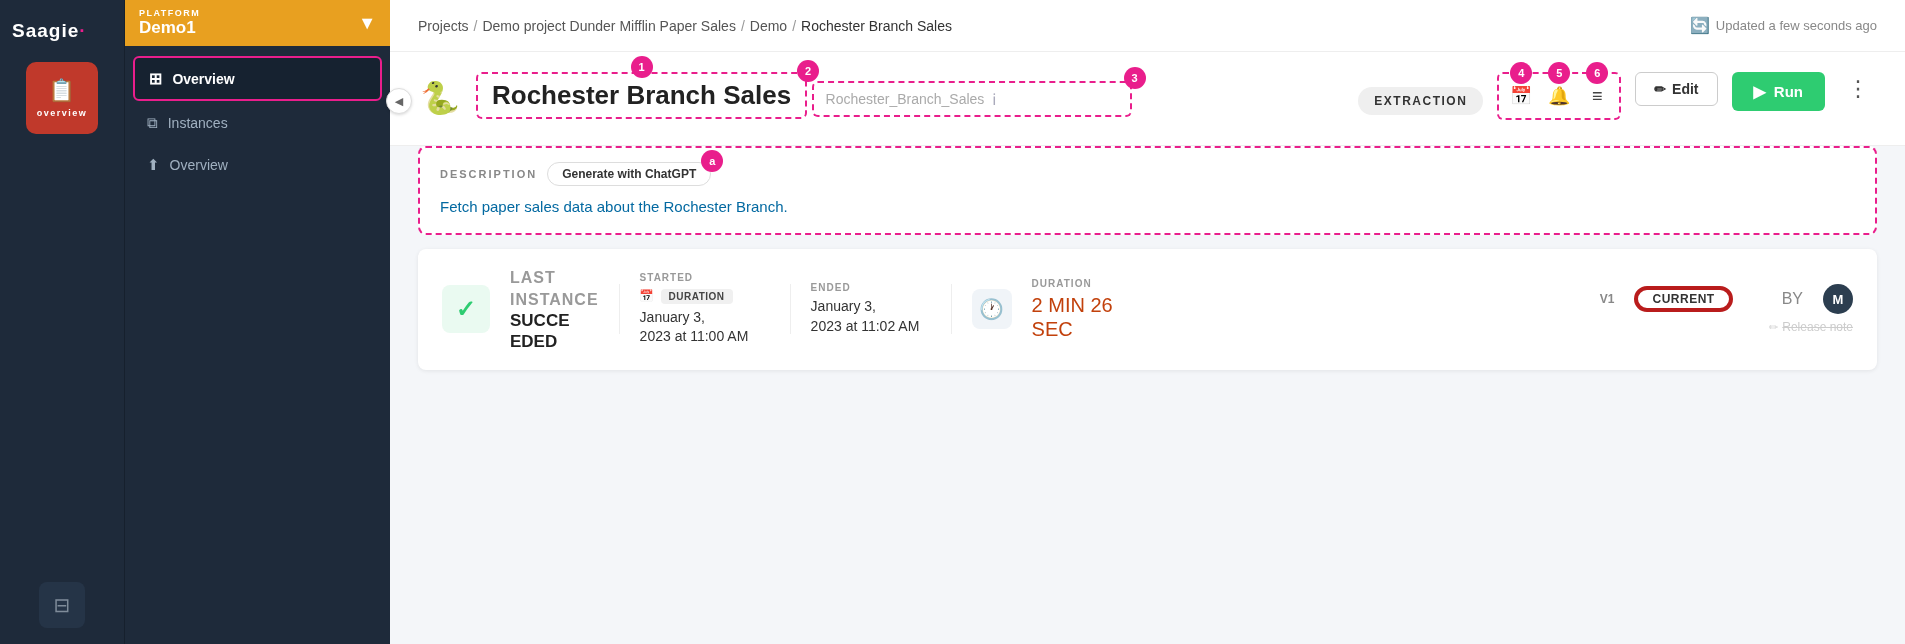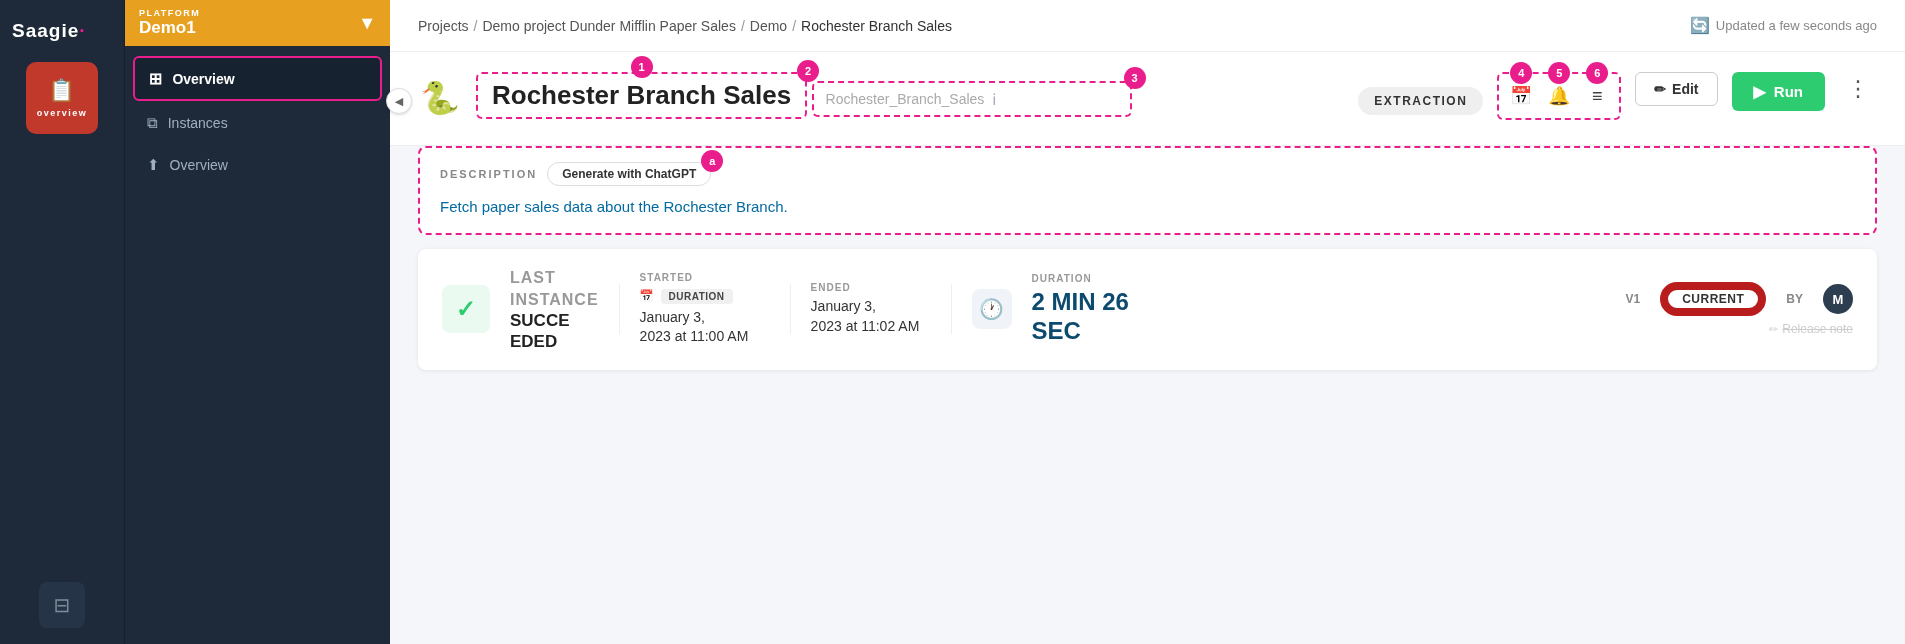--- a/index.html
+++ b/index.html
@@ -200,30 +200,30 @@
       <div style="font-size:10px; color:#999; text-transform:uppercase; letter-spacing:1px; font-weight:600; margin-bottom:4px;">ENDED</div>
       <div style="font-size:14px; color:#333; font-weight:500; line-height:1.4;">January 3,<br>2023 at 11:02 AM</div>
     </div>
 
     <div style="width:1px; height:50px; background:#eee; flex-shrink:0;"></div>
 
     <div style="width:40px; height:40px; background:#f0f4f8; border-radius:8px; display:flex; align-items:center; justify-content:center; font-size:20px; cursor:pointer; flex-shrink:0;">🕐</div>
 
     <div style="min-width:100px;">
       <div style="font-size:10px; color:#999; text-transform:uppercase; letter-spacing:1px; font-weight:600; margin-bottom:4px;">DURATION</div>
-      <div style="font-size:24px; font-weight:700; color:#0c4a6e; line-height:1.2;">2 MIN 26<br>SEC</div>
+      <div style="font-size:20px; font-weight:400; color:#c2410c; line-height:1.2;">2 MIN 26<br>SEC</div>
     </div>
 
     <div style="flex:1;"></div>
 
     <div style="display:flex; flex-direction:column; gap:6px; align-items:flex-end; flex-shrink:0;">
       <div style="display:flex; align-items:center; gap:20px;">
         <span style="font-size:12px; color:#888; font-weight:600;">V1</span>
-        <span style="border:8px solid #b91c1c; border-radius:20px; padding:2px 14px; font-size:12px; font-weight:700; color:#333; letter-spacing:0.5px;">CURRENT</span>
-        <span style="font-size:12px; color:#888; font-weight:700;">BY</span>
+        <span style="border:4px solid #b91c1c; border-radius:20px; padding:2px 14px; font-size:12px; font-weight:700; color:#333; letter-spacing:0.5px;">CURRENT</span>
+        <span style="font-size:16px; color:#888; font-weight:400;margin-left:29px;">BY</span>
         <div style="width:30px; height:30px; background:#2c3e50; border-radius:50%; display:flex; align-items:center; justify-content:center; color:white; font-size:13px; font-weight:700;">M</div>
       </div>
       <div style="font-size:12px; color:#ccc; display:flex; align-items:center; gap:4px; cursor:pointer;">
         <span style="font-size:11px;">✏</span>
         <span style="text-decoration:line-through;">Release note</span>
       </div>
     </div>
   </div>
 </div>
 

